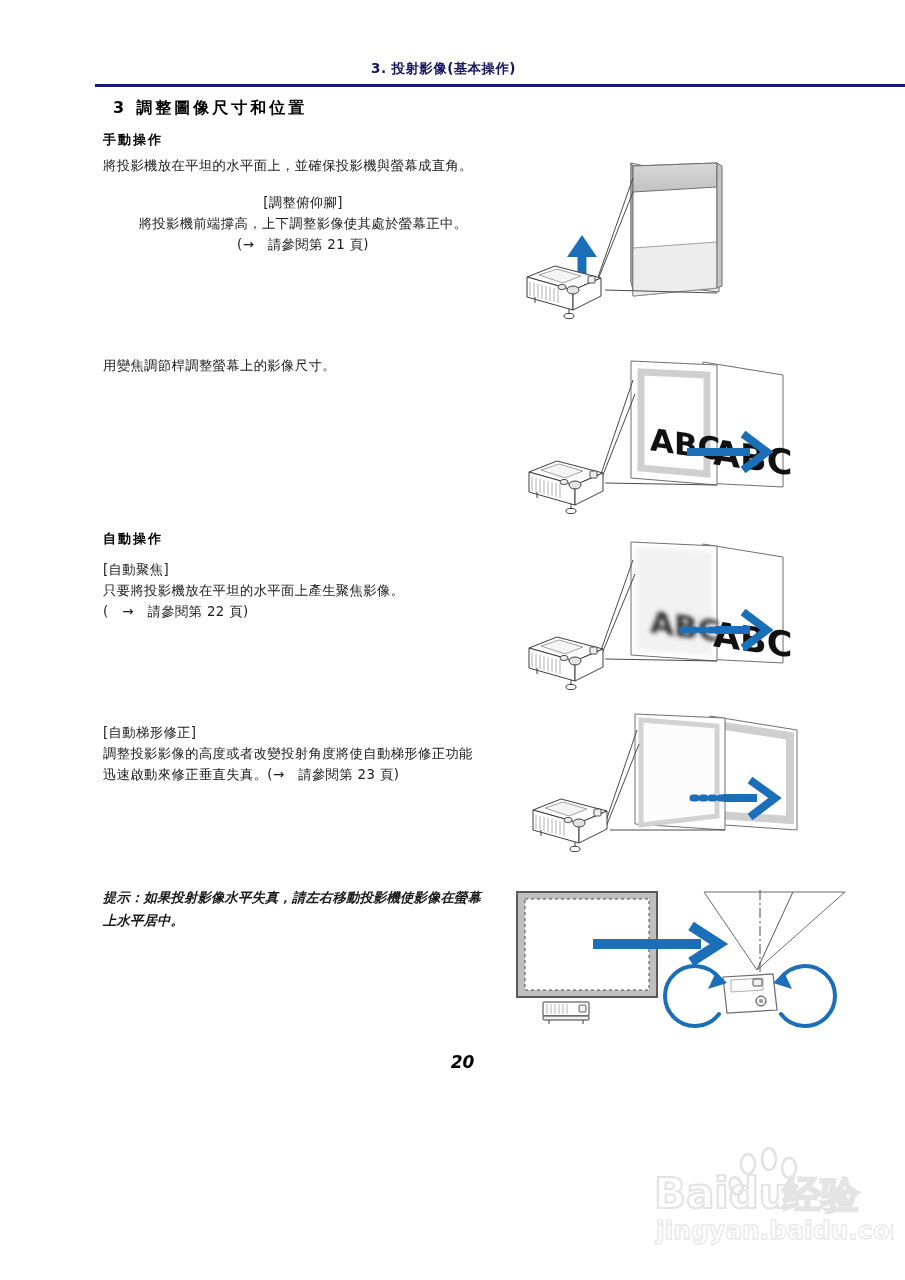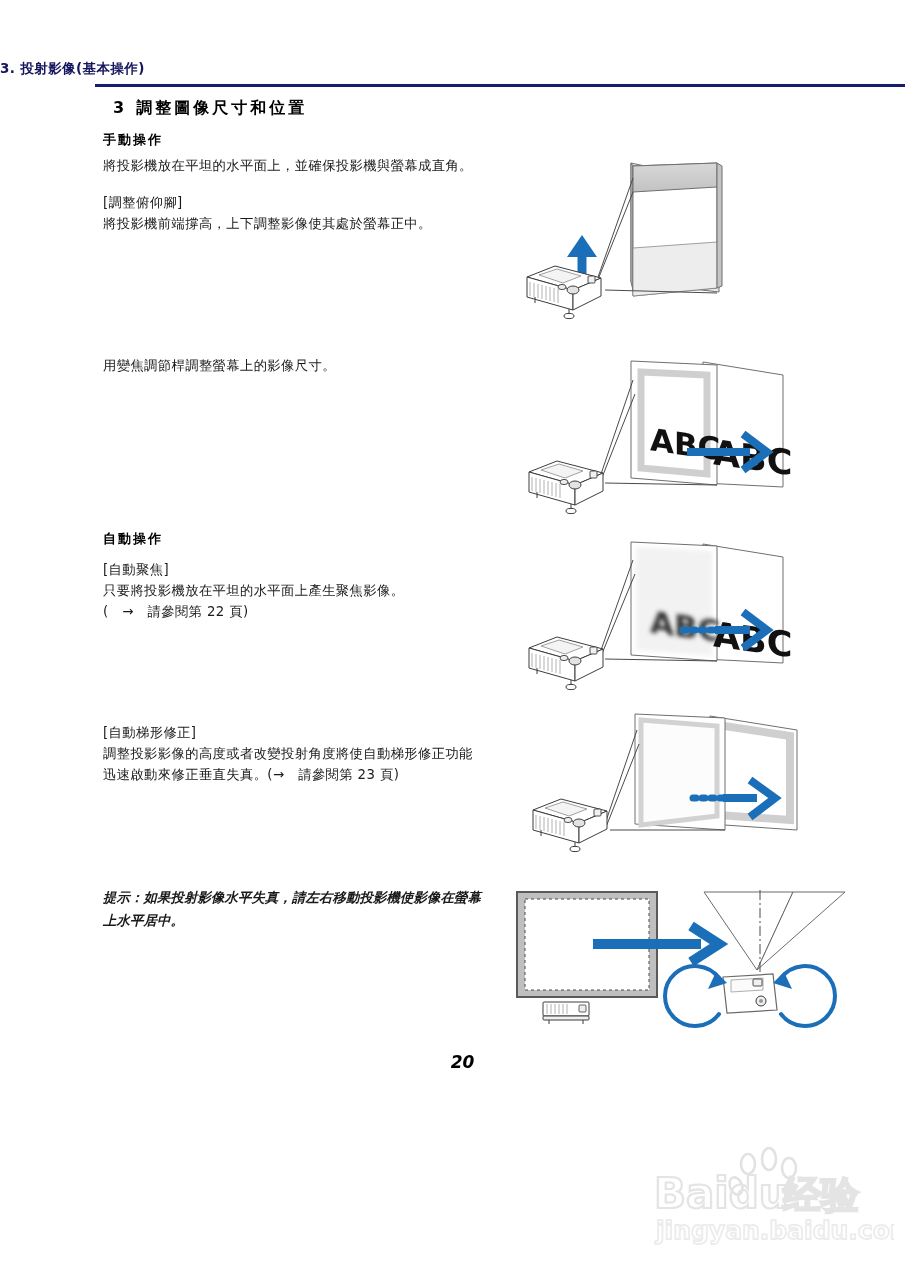--- a/index.html
+++ b/index.html
@@ -6,21 +6,21 @@
   body{
     width:905px;height:1280px;position:relative;overflow:hidden;
     font-family:"DejaVu Sans","Liberation Sans",sans-serif;
     color:#141414;
   }
   .page{position:absolute;inset:0;}
 
   
   .hdr-text{
     position:absolute;left:0;right:18px;top:60px;
-    text-align:left;font-size:13.5px;font-weight:bold;letter-spacing:.4px;
+    text-align:center;font-size:13.5px;font-weight:bold;letter-spacing:.4px;
     color:#16165e;
   }
   .hdr-rule{
     position:absolute;left:95px;right:0px;top:84px;height:3px;
     background:#1a1a6e;
   }
 
   
   .title{
     position:absolute;left:113px;top:98px;
@@ -35,21 +35,21 @@
   .sub-manual{top:131px;}
   .sub-auto{top:530px;}
 
   
   .para{
     position:absolute;left:103px;width:400px;
     font-size:13.3px;line-height:21px;letter-spacing:.4px;color:#1a1a1a;
   }
   .para.italic{font-style:italic;font-weight:bold;letter-spacing:.2px;}
   .p-intro{top:155px;}
-  .p-tilt{top:192px;}
+  .p-tilt{top:192px;text-align:center;}
   .p-zoom{top:355px;}
   .p-focus{top:559px;}
   .p-keystone{top:722px;}
   .p-tip{top:886px;width:396px;line-height:23px;}
 
   
   .pagenum{
     position:absolute;left:0;right:0;top:1052px;text-align:center;
     font-size:17px;font-weight:bold;font-style:italic;color:#000;margin-left:20px;
   }
@@ -75,20 +75,21 @@
   </div>
 
   <div class="subhead sub-manual">手動操作</div>
   <div class="subhead sub-auto">自動操作</div>
 
   <div class="para p-intro">將投影機放在平坦的水平面上，並確保投影機與螢幕成直角。</div>
 
   <div class="para p-tilt">
     <div>[調整俯仰腳]</div>
     <div>將投影機前端撐高，上下調整影像使其處於螢幕正中。</div>
+    <div>(→　請參閱第 21 頁)</div>
   </div>
 
   <div class="para p-zoom">
     <div>用變焦調節桿調整螢幕上的影像尺寸。</div>
   </div>
 
   <div class="para p-focus">
     <div>[自動聚焦]</div>
     <div>只要將投影機放在平坦的水平面上產生聚焦影像。</div>
     <div>(　→　請參閱第 22 頁)</div>

